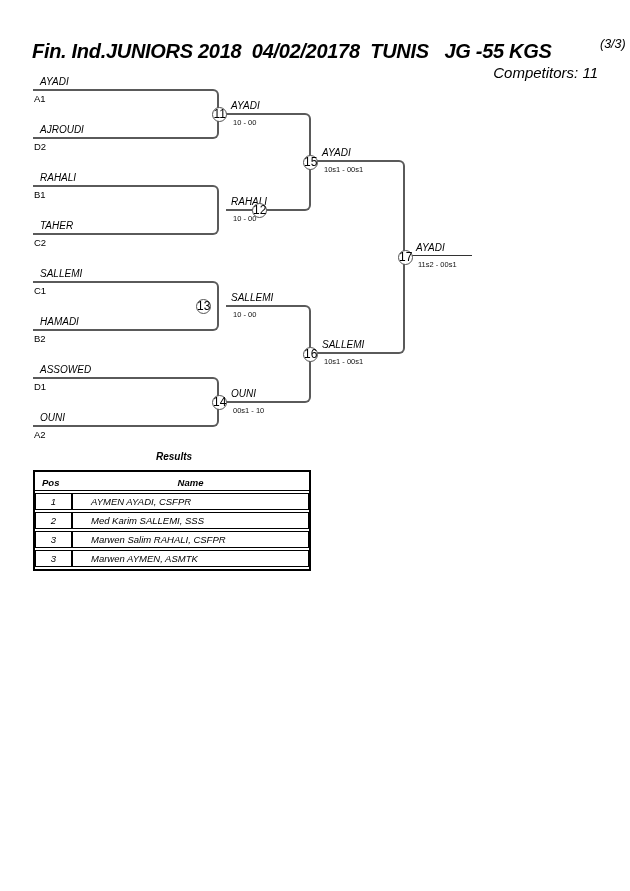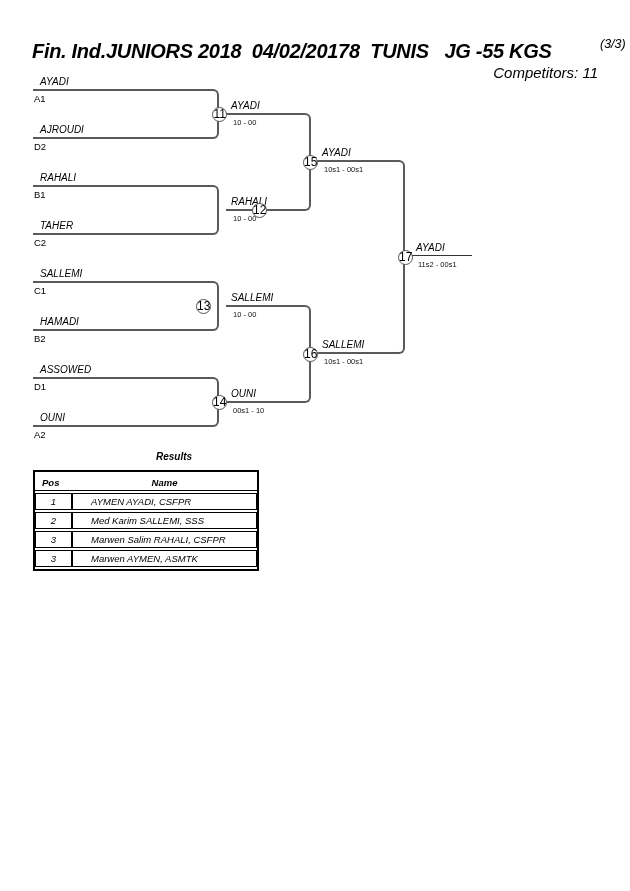--- a/index.html
+++ b/index.html
@@ -32,21 +32,21 @@
     font-size:12px; line-height:12px; text-align:right; font-weight:normal;
   }
   .rname{font-size:10px; font-style:italic; white-space:nowrap;}
   .rseed{font-size:9.5px; white-space:nowrap;}
   .wname{font-size:10px; font-style:italic; white-space:nowrap;}
   .wscore{font-size:7.5px; white-space:nowrap; color:#111;}
   
   .results-title{font-size:10px; font-weight:bold; font-style:italic; text-align:center;}
   table.results{
     border-collapse:separate; border-spacing:0 2px;
-    border:2px solid #000; width:226px; table-layout:fixed;
+    border:2px solid #000; width:278px; table-layout:fixed;
     background:#fff;
   }
   table.results th{
     font-size:9.5px; font-style:italic; font-weight:bold;
     border:none; border-bottom:1px solid #000; height:14px; padding:1px 0;
   }
   table.results th.pos-h{text-align:left; padding-left:7px; width:30px;}
   table.results th.name-h{text-align:center;}
   table.results td{
     font-size:9.5px; font-style:italic; border:1px solid #000;

